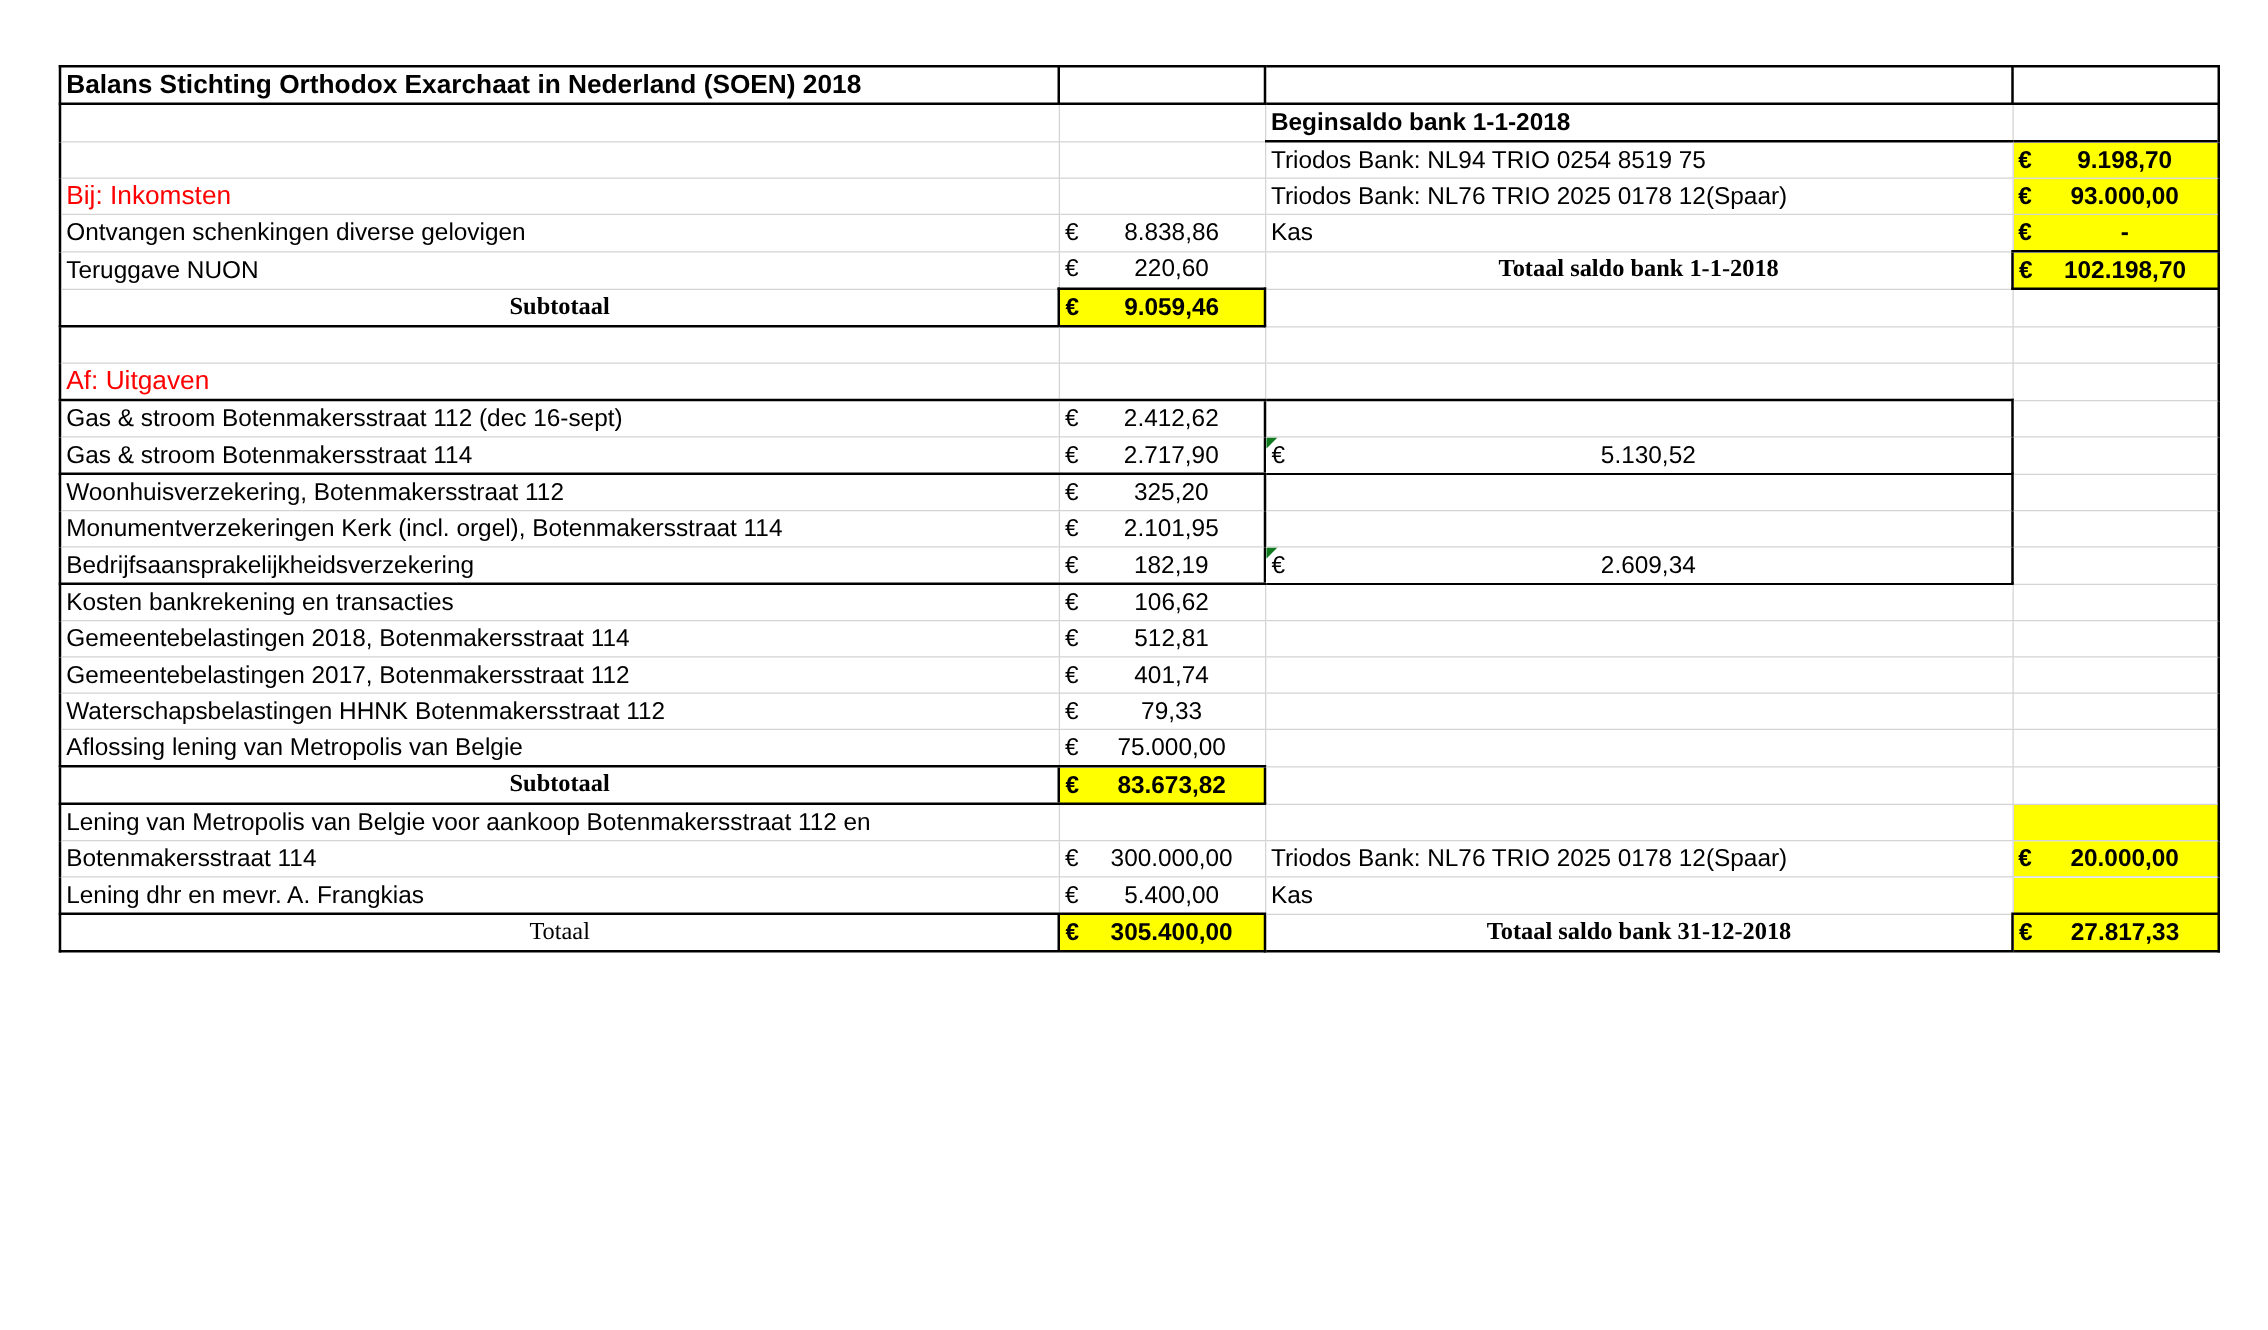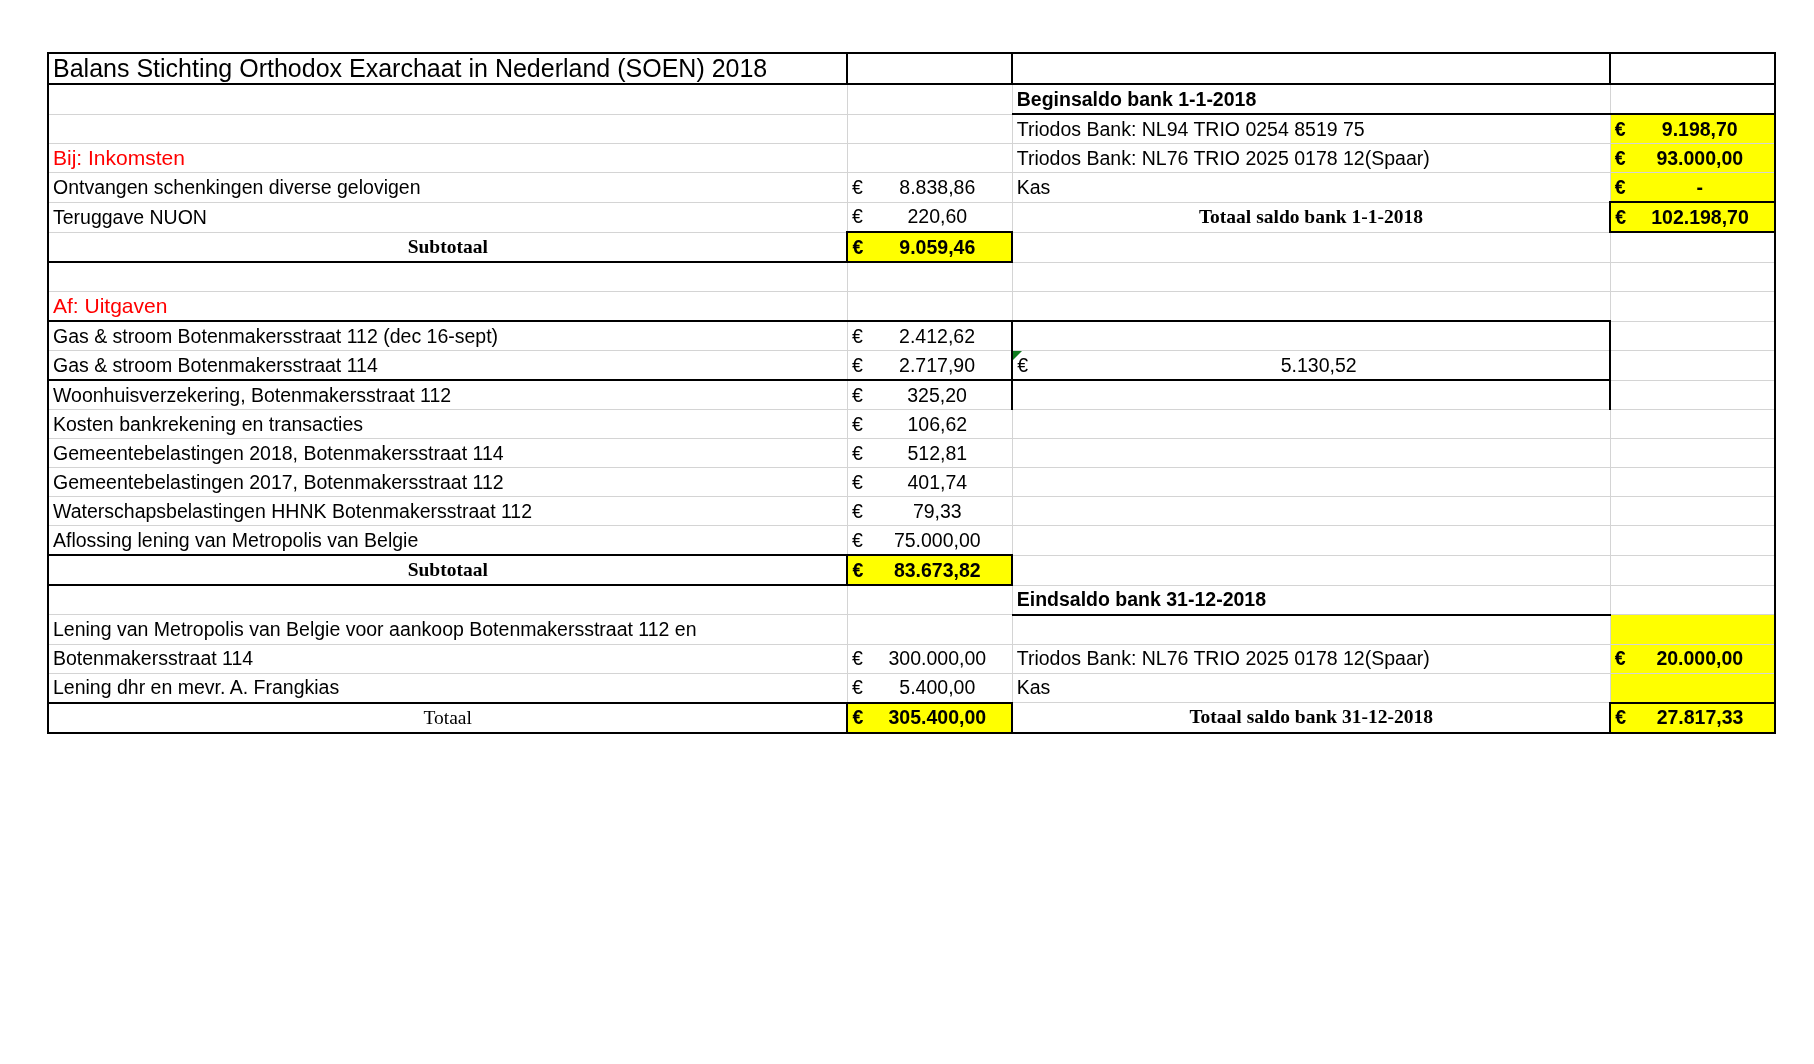--- a/index.html
+++ b/index.html
@@ -74,21 +74,21 @@
   .cmt { position: relative; }
   .cmt::before {
     content: "";
     position: absolute;
     top: 0; left: 0;
     width: 0; height: 0;
     border-top: 9px solid #0f7b1e;
     border-right: 9px solid transparent;
   }
 
-  .title-cell { font-size: 25px; font-weight: normal; }
+  .title-cell { font-size: 21px; font-weight: bold; }
   .sec-head   { font-size: 21px; }
 </style>
 </head>
 <body>
 
 <div id="sheet">
 <table class="balance">
   <colgroup>
     <col class="c-desc">
         <col class="c-amt">
@@ -229,21 +229,48 @@
       <td>
         <span class="money">
           <span class="sym">€</span>
           <span class="num">325,20</span>
         </span>
       </td>
       <td class="bl br"></td>
       <td class="br"></td>
     </tr>
 
-
+    <tr>
+      <td class="bl">Monumentverzekeringen Kerk (incl. orgel), Botenmakersstraat 114</td>
+      <td>
+        <span class="money">
+          <span class="sym">€</span>
+          <span class="num">2.101,95</span>
+        </span>
+      </td>
+      <td class="bl br"></td>
+      <td class="br"></td>
+    </tr>
+
+    <tr>
+      <td class="bl bb">Bedrijfsaansprakelijkheidsverzekering</td>
+      <td class="bb">
+        <span class="money">
+          <span class="sym">€</span>
+          <span class="num">182,19</span>
+        </span>
+      </td>
+      <td class="bl br bb cmt">
+        <span class="money">
+          <span class="sym">€</span>
+          <span class="num">2.609,34</span>
+        </span>
+      </td>
+      <td class="br"></td>
+    </tr>
 
     <tr>
       <td class="bl">Kosten bankrekening en transacties</td>
       <td>
         <span class="money">
           <span class="sym">€</span>
           <span class="num">106,62</span>
         </span>
       </td>
       <td></td>
@@ -303,26 +330,20 @@
       <td class="yellow boxall">
         <span class="money b">
           <span class="sym">€</span>
           <span class="num">83.673,82</span>
         </span>
       </td>
       <td></td>
       <td class="br"></td>
     </tr>
 
-    <tr>
-      <td class="bl"></td>
-      <td></td>
-      <td class="b bb">Eindsaldo bank 31-12-2018</td>
-      <td class="br"></td>
-    </tr>
 
 
     <tr>
       <td class="bl">Lening van Metropolis van Belgie voor aankoop Botenmakersstraat 112 en</td>
       <td></td>
       <td></td>
       <td class="yellow br"></td>
     </tr>
 
     <tr>

